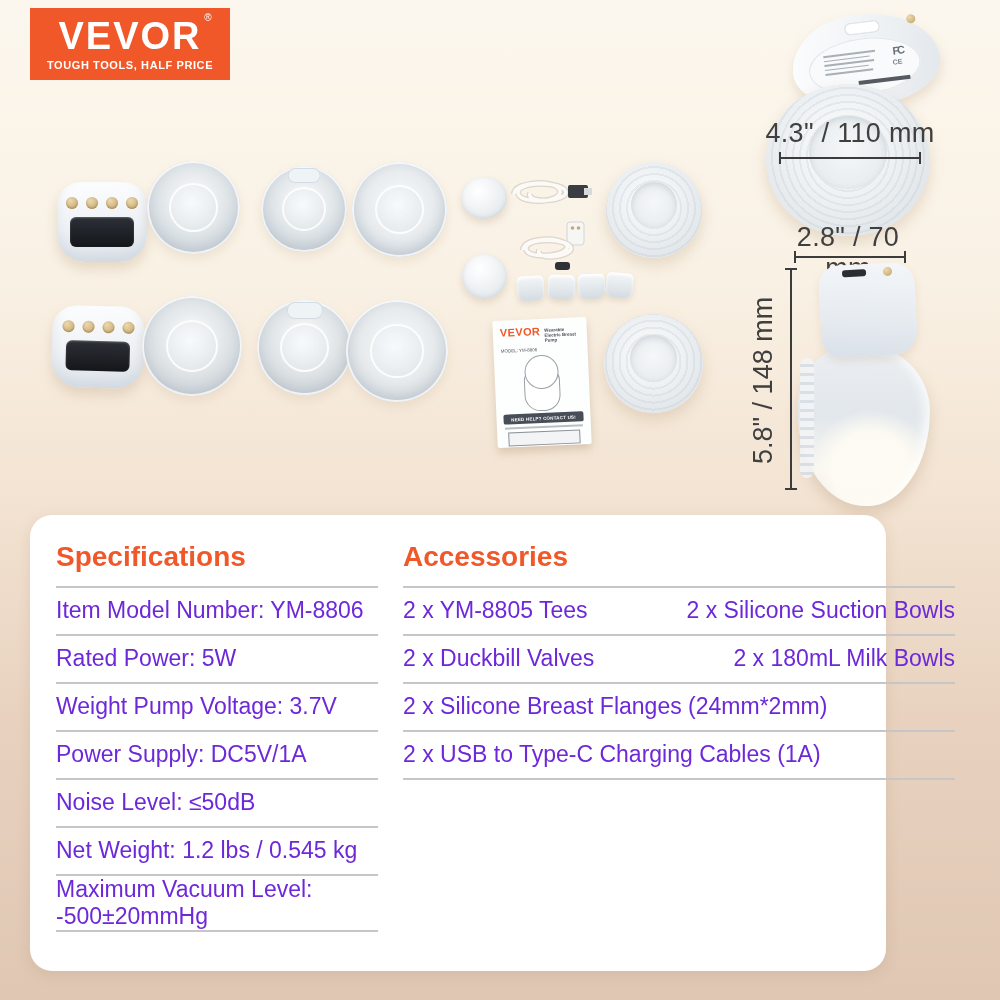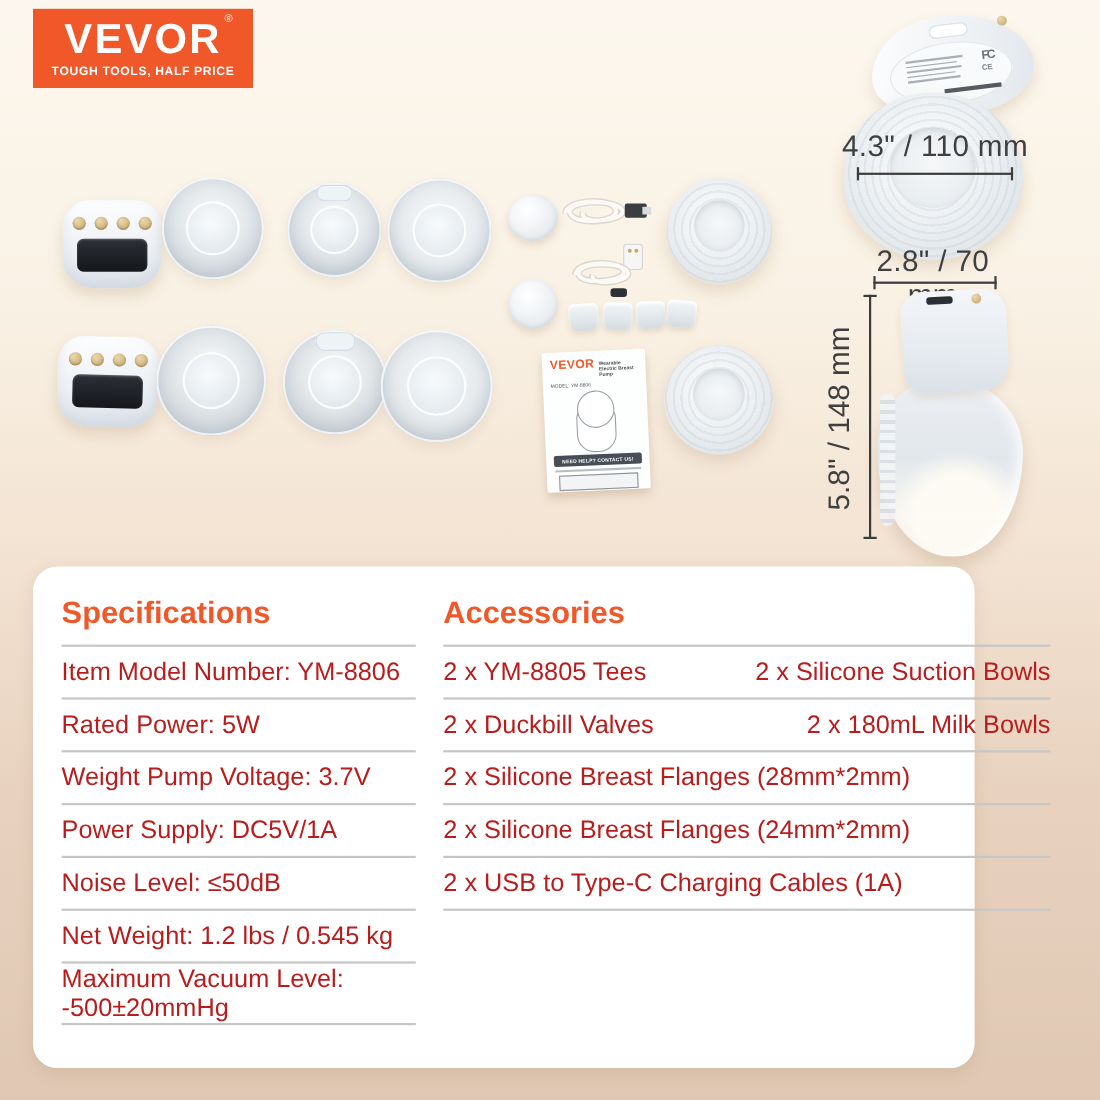--- a/index.html
+++ b/index.html
@@ -111,21 +111,21 @@
     display:flex;align-items:center;justify-content:center;}
 
   
   .card{left:30px;top:515px;width:856px;height:456px;background:#ffffff;border-radius:22px;
     box-shadow:0 4px 14px rgba(160,125,95,0.18);}
   .col{position:absolute;top:0;}
   .col-specs{left:26px;width:322px;}
   .col-acc{left:373px;width:552px;}
   .sec-title{font-size:28px;font-weight:700;color:#f0582a;padding:26px 0 13px;border-bottom:2px solid #c6c6c6;}
   .row{display:flex;justify-content:space-between;align-items:center;min-height:46px;
-    border-bottom:2px solid #c6c6c6;font-size:23px;color:#b91c1c;line-height:1.18;}
+    border-bottom:2px solid #c6c6c6;font-size:23px;color:#6d28d9;line-height:1.18;}
   .row.tall{min-height:52px;}
   .spec-text{white-space:pre-line;}
 </style>
 </head>
 <body>
 
 <div class="stage">
 
   <div class="abs brand-badge">
     <div class="brand-name">
@@ -272,23 +272,20 @@
       <div class="sec-title">Accessories</div>
       <div class="row">
         <span>2 x YM-8805 Tees</span>
         <span>2 x Silicone Suction Bowls</span>
       </div>
       <div class="row">
         <span>2 x Duckbill Valves</span>
         <span>2 x 180mL Milk Bowls</span>
       </div>
       <div class="row">
-        <span>2 x Silicone Breast Flanges (28mm*2mm)</span>
-      </div>
-      <div class="row">
         <span>2 x Silicone Breast Flanges (24mm*2mm)</span>
       </div>
       <div class="row">
         <span>2 x USB to Type-C Charging Cables (1A)</span>
       </div>
     </div>
 
   </div>
 </div>
 

